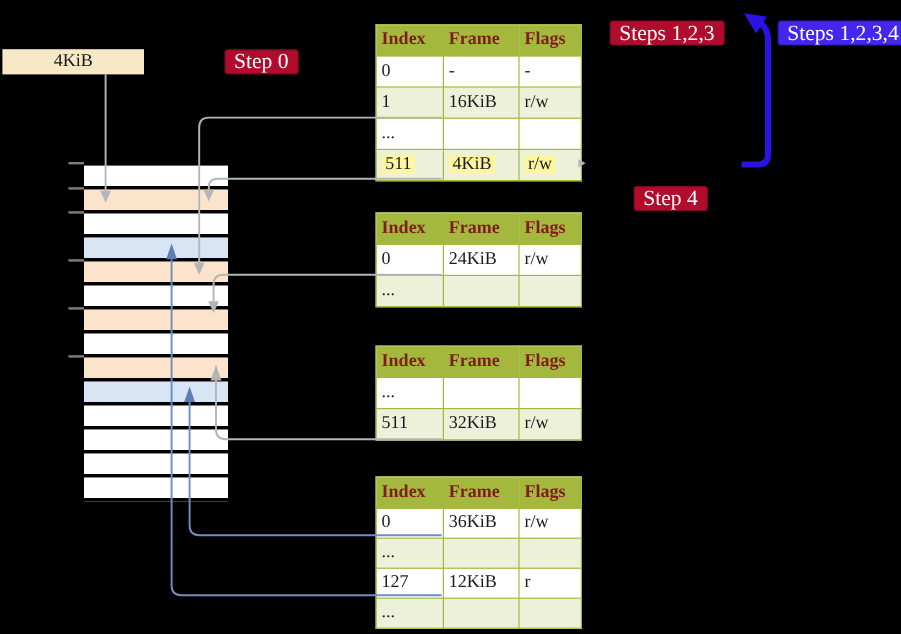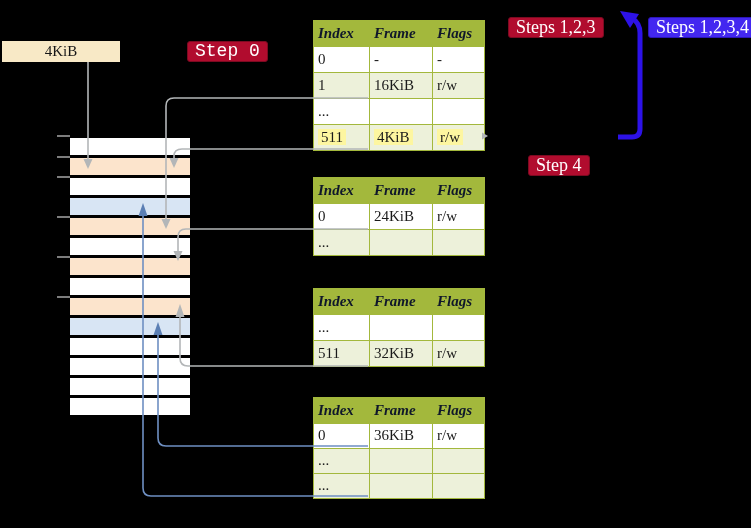--- a/index.html
+++ b/index.html
@@ -20,35 +20,35 @@
     background:var(--label-cream); color:#161616; font-size:15px;
     text-align:center; line-height:21px;
   }
   
   .badge {
     position:absolute; color:#fff; font-size:18px; line-height:16px;
     padding:1px 7px 2px; border-radius:3px; white-space:nowrap;
   }
   .badge.red  { background:var(--badge-red);  border:1px solid #7c0a21; }
   .badge.blue { background:var(--badge-blue); border:1px solid #2c16b9; }
-  #b-step0     { left:187px; top:41px;font-family:Liberation Mono, monospace;  }
+  #b-step0     { left:187px; top:41px;  }
   #b-steps123  { left:508px; top:17px;  }
   #b-steps1234 { left:648px; top:17px;  }
   #b-step4     { left:528px; top:155px; }
   
   table.ptable {
     position:absolute; left:313px; border-collapse:collapse;
     font-size:15px; color:#1a1a1a; background:#fff;
   }
   table.ptable th, table.ptable td {
     border:1.6px solid var(--table-border); padding:0 3px 1px 4px;
     text-align:left; font-weight:normal; vertical-align:middle;
   }
   table.ptable th {
-    background:var(--table-header-bg); color:#0f172a; font-weight:bold; height:24px;font-style:italic;
+    background:var(--table-header-bg); color:#7f1d1d; font-weight:bold; height:24px;
   }
   table.ptable td { height:24px; }
   table.compact td { height:23px; }
   td.c0 { width:48px; } td.c1 { width:55px; } td.c2 { width:44px; }
   tr.shade td { background:var(--row-shade); }
   .hl { background:var(--highlight); padding:0 3px; }
   #t0 { top:20px; } #t1 { top:177px; } #t2 { top:288px; } #t3 { top:397px; }
   
   #overlay { position:absolute; left:0; top:0; pointer-events:none; }
   .c-gray  { stroke:var(--connector-gray); stroke-width:1.6; fill:none; }
@@ -180,20 +180,25 @@
         <tr>
           <td class="c0">0</td>
           <td class="c1">36KiB</td>
           <td class="c2">r/w</td>
         </tr>
         <tr class="shade">
           <td class="c0">...</td>
           <td class="c1"></td>
           <td class="c2"></td>
         </tr>
+        <tr>
+          <td class="c0">127</td>
+          <td class="c1">12KiB</td>
+          <td class="c2">r</td>
+        </tr>
         <tr class="shade">
           <td class="c0">...</td>
           <td class="c1"></td>
           <td class="c2"></td>
         </tr>
       </tbody>
     </table>
 
   <svg id="overlay" width="751" height="528">
 

